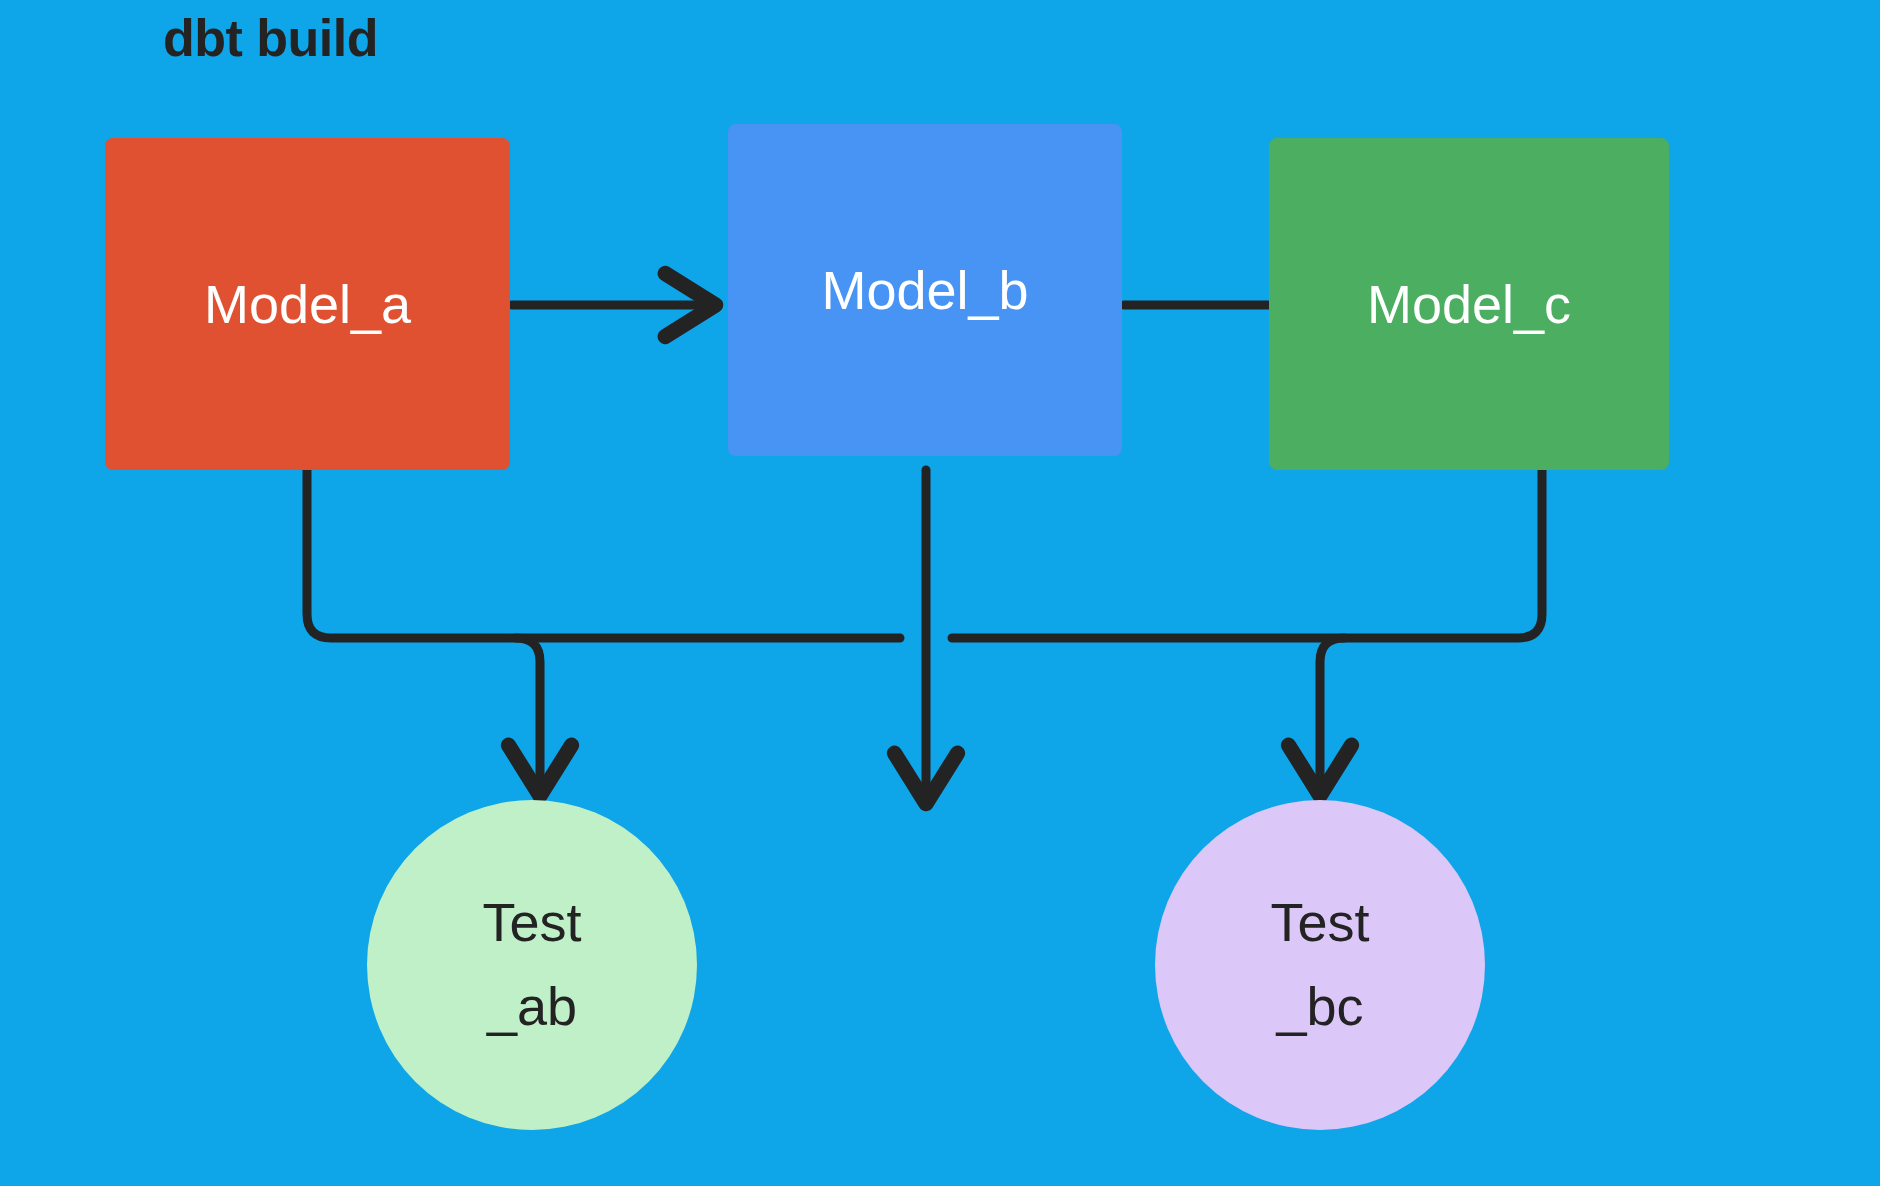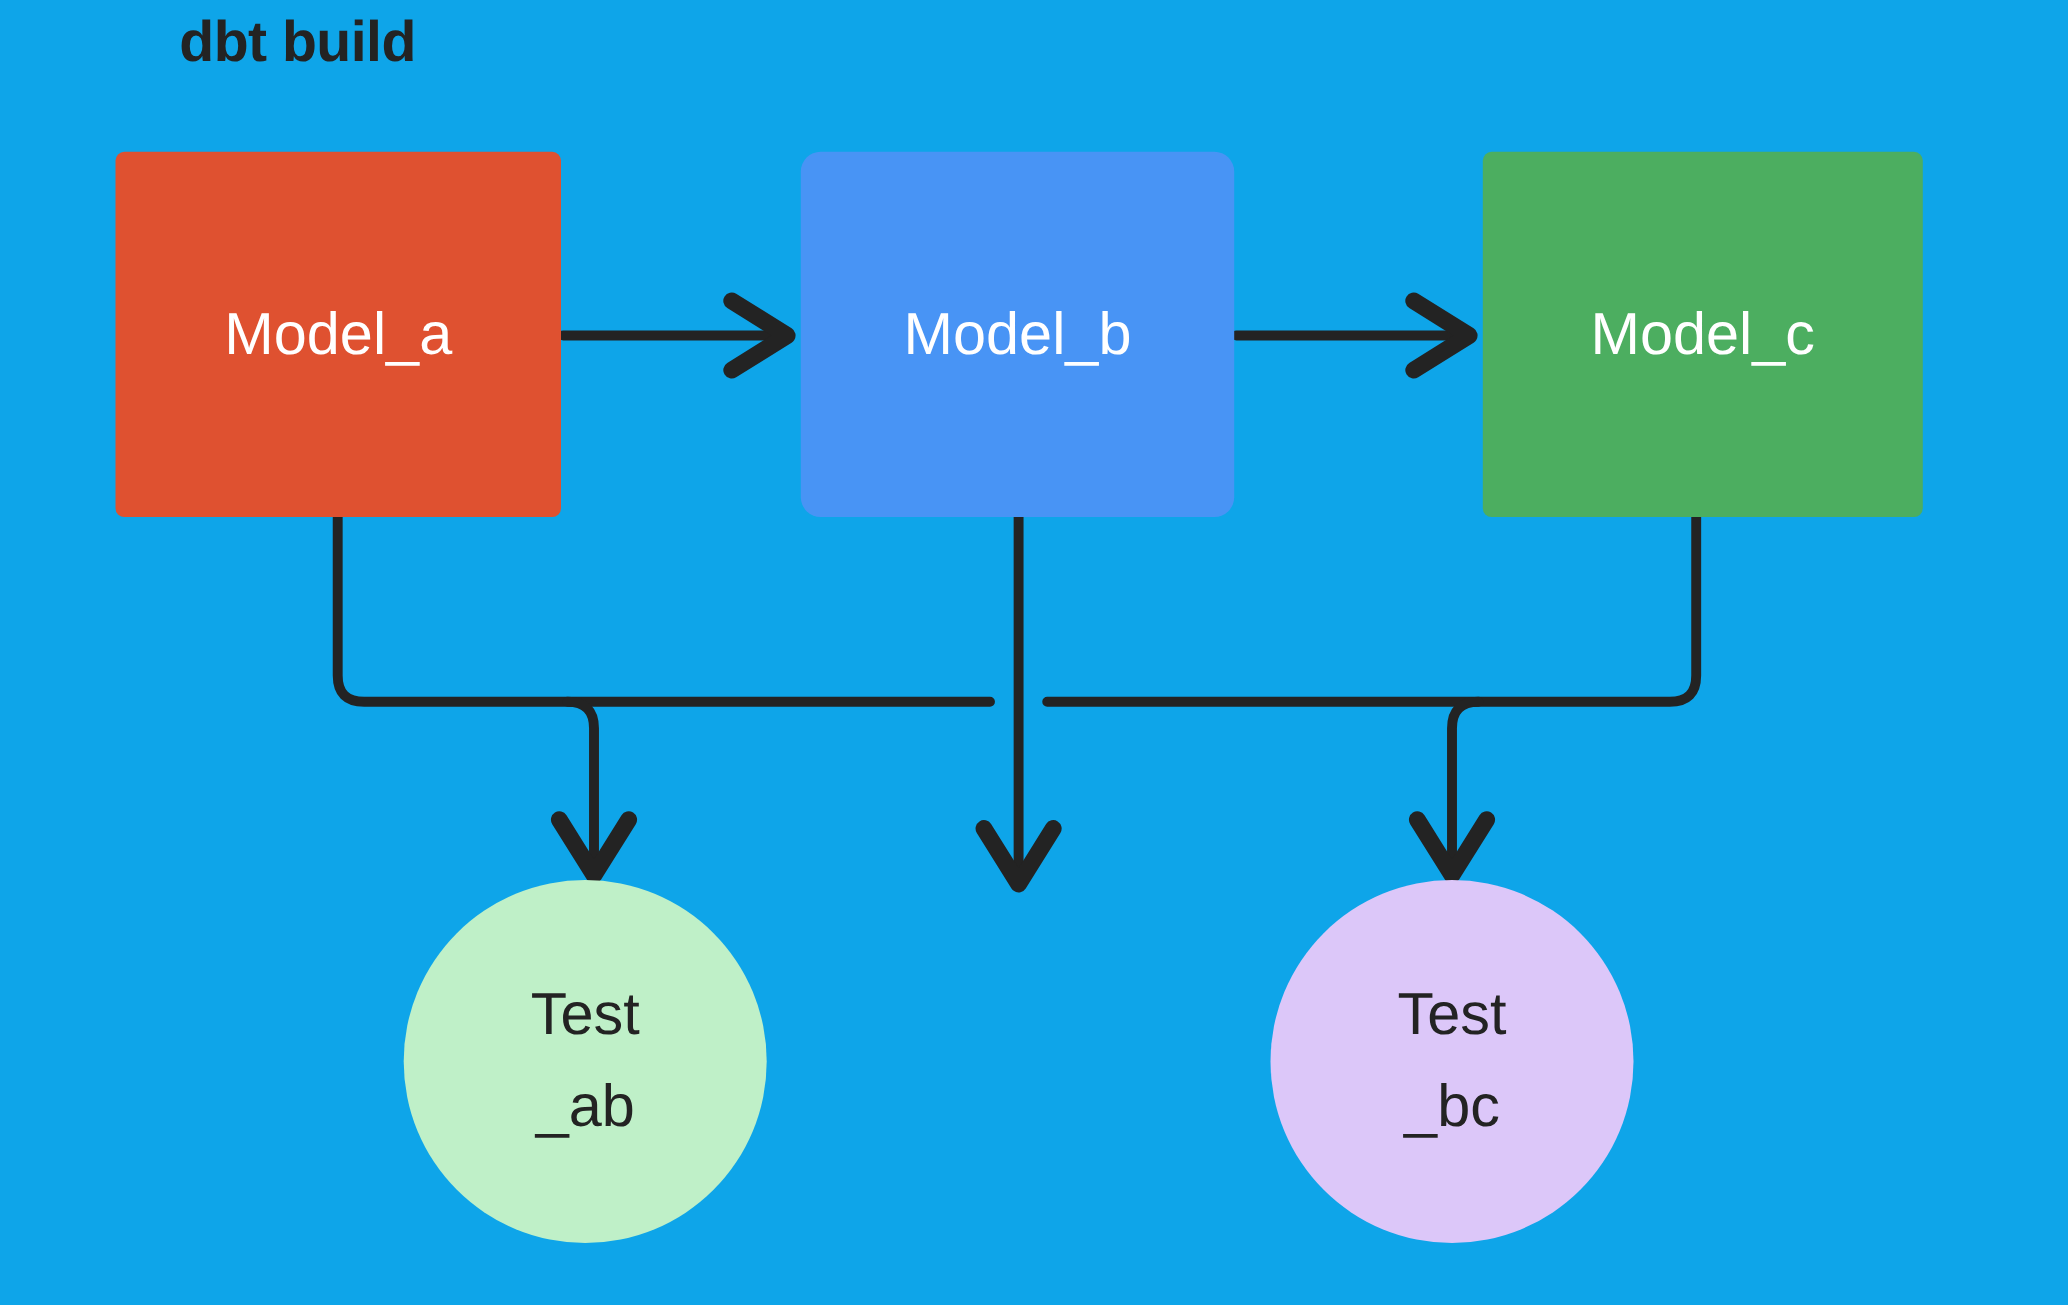--- a/index.html
+++ b/index.html
@@ -93,25 +93,25 @@
       <path d="M 516 638 Q 540 638 540 662 L 540 792" marker-end="url(#arrowhead)"></path>
 
       <path d="M 1344 638 Q 1320 638 1320 662 L 1320 792" marker-end="url(#arrowhead)"></path>
     </g>
   </svg>
 
   <div class="model-node" style="left:105px; top:138px; width:405px; height:332px; background:#DF5130;">
     <span class="node-label">Model_a</span>
   </div>
 
-  <div class="model-node" style="left:728px; top:138px; width:394px; height:332px; background:#4894F5;border-radius:18px;">
+  <div class="model-node" style="left:728px; top:124px; width:394px; height:332px; background:#4894F5;">
     <span class="node-label">Model_b</span>
   </div>
 
-  <div class="model-node" style="left:1348px; top:138px; width:400px; height:332px; background:#4CAE60;justify-content:center;">
+  <div class="model-node" style="left:1269px; top:138px; width:400px; height:332px; background:#4CAE60;justify-content:center;">
     <span class="node-label">Model_c</span>
   </div>
 
   <div class="test-node" style="left:367px; top:800px; width:330px; height:330px; background:#BFF0C8;">
     <span>
       <span class="label-line">Test</span>
       <span class="label-line">_ab</span>
     </span>
   </div>
 

